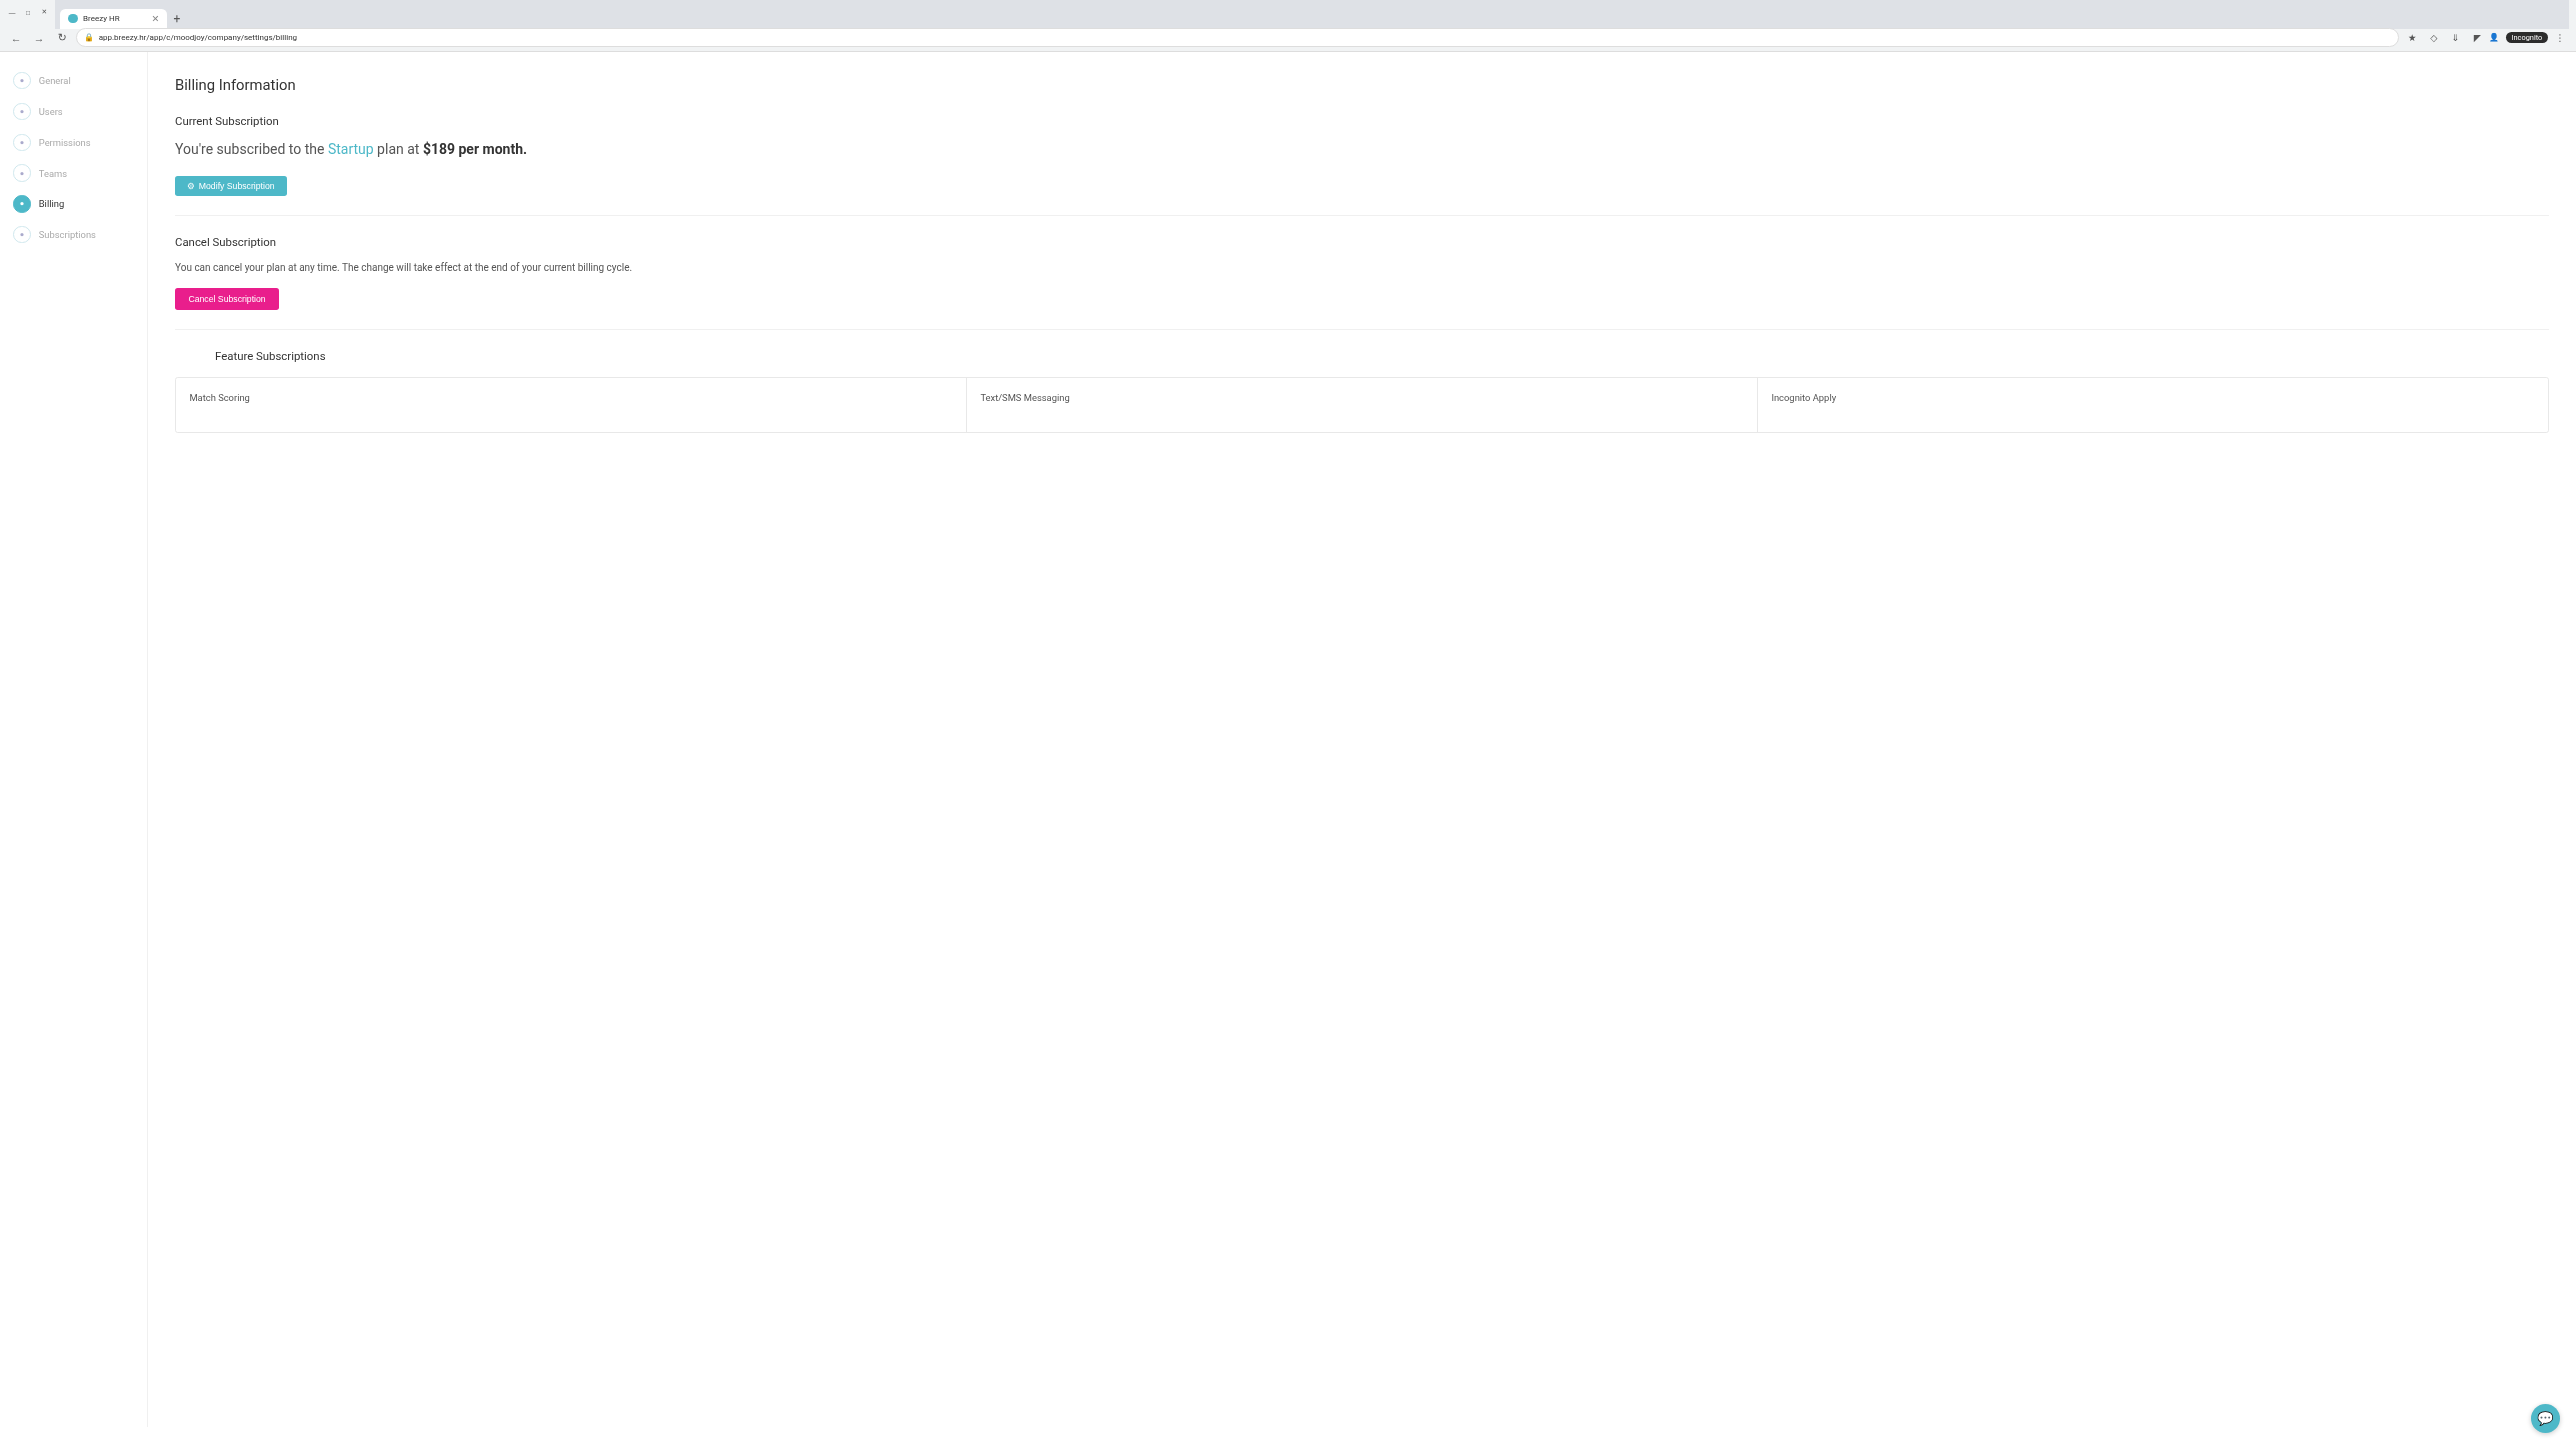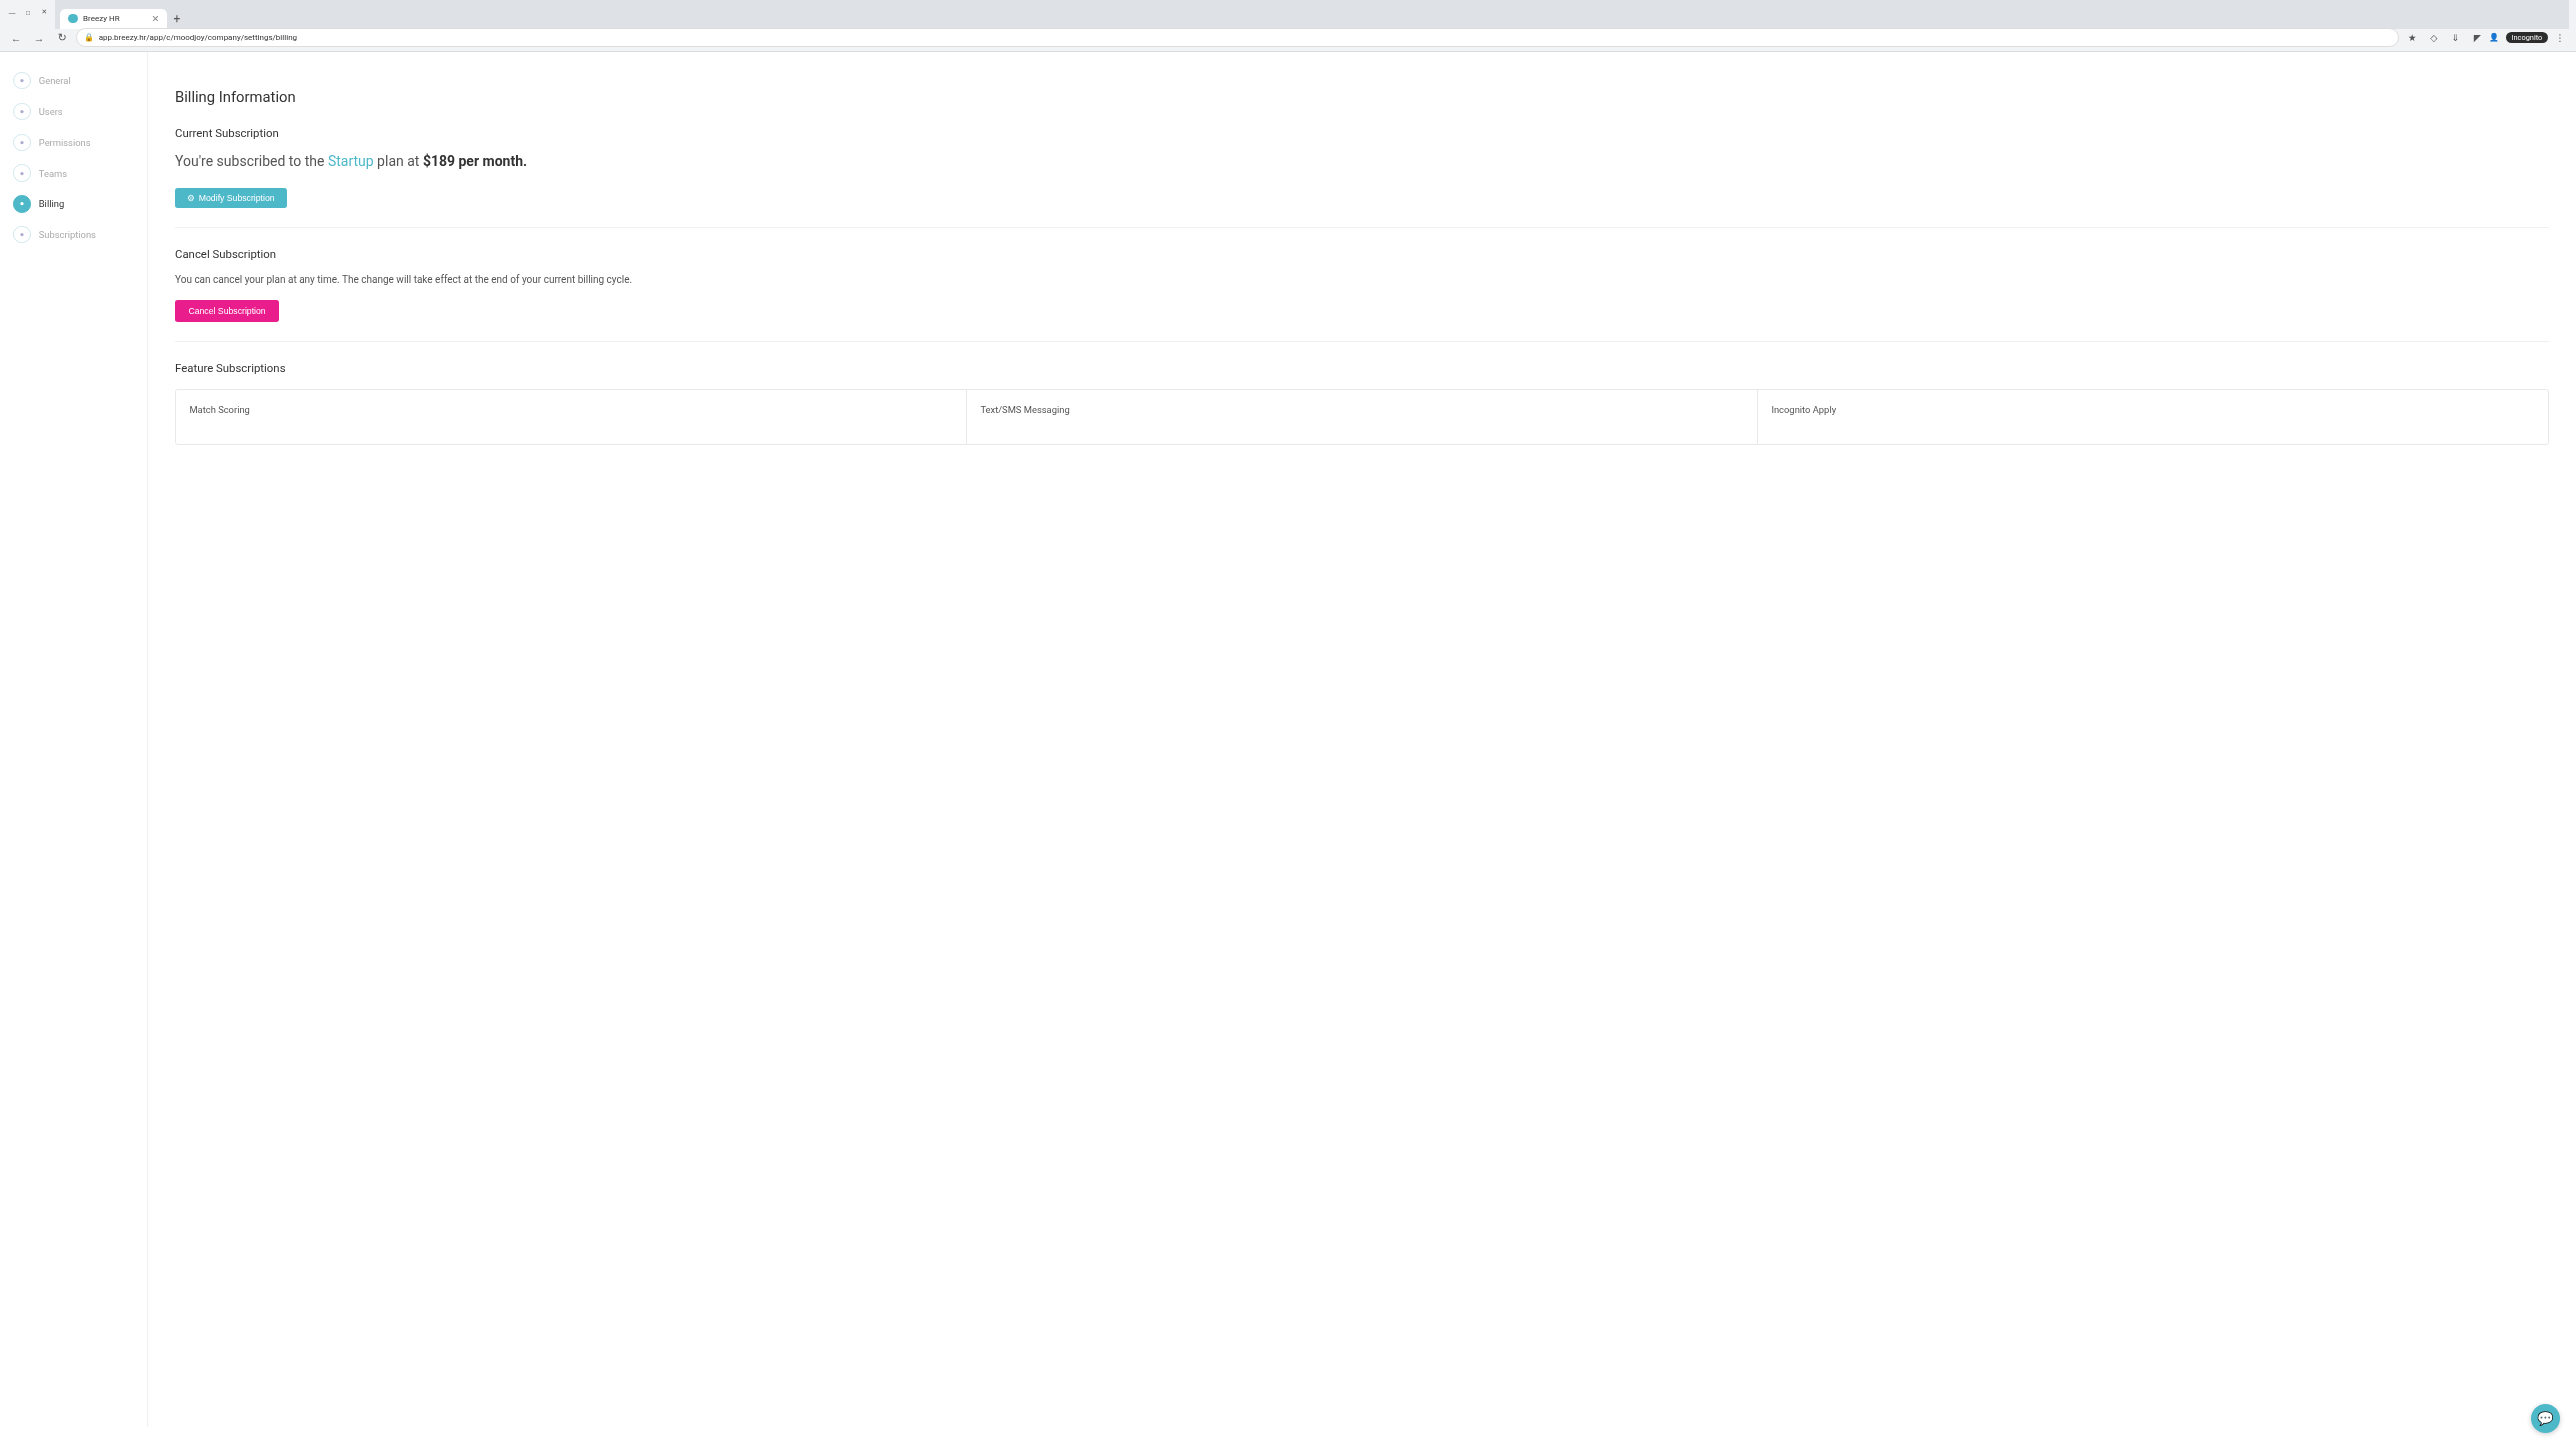--- a/index.html
+++ b/index.html
@@ -206,21 +206,21 @@
       color: #fff;
     }
 
     .sidebar-label {
       font-size: 9.4px;
     }
 
     
     .main-content {
       flex: 1;
-      padding: 36px 27px;
+      padding: 24px 27px;
       overflow-y: auto;
       background: #fff;
     }
 
     .page-title {
       font-size: 14.8px;
       font-weight: 400;
       color: #333;
       margin-bottom: 20px;
     }
@@ -284,20 +284,21 @@
       font-size: 8.7px;
       cursor: pointer;
     }
 
     .feature-subscriptions-title {
       font-size: 11.4px;
       font-weight: 400;
       color: #333;
       margin-bottom: 13.4px;
       margin-top: 6.7px;
+      margin-left: 40px;
     }
 
     .feature-cards {
       display: flex;
       gap: 0;
       border: 0.7px solid #e8e8e8;
       border-radius: 2.7px;
       overflow: hidden;
     }
 

